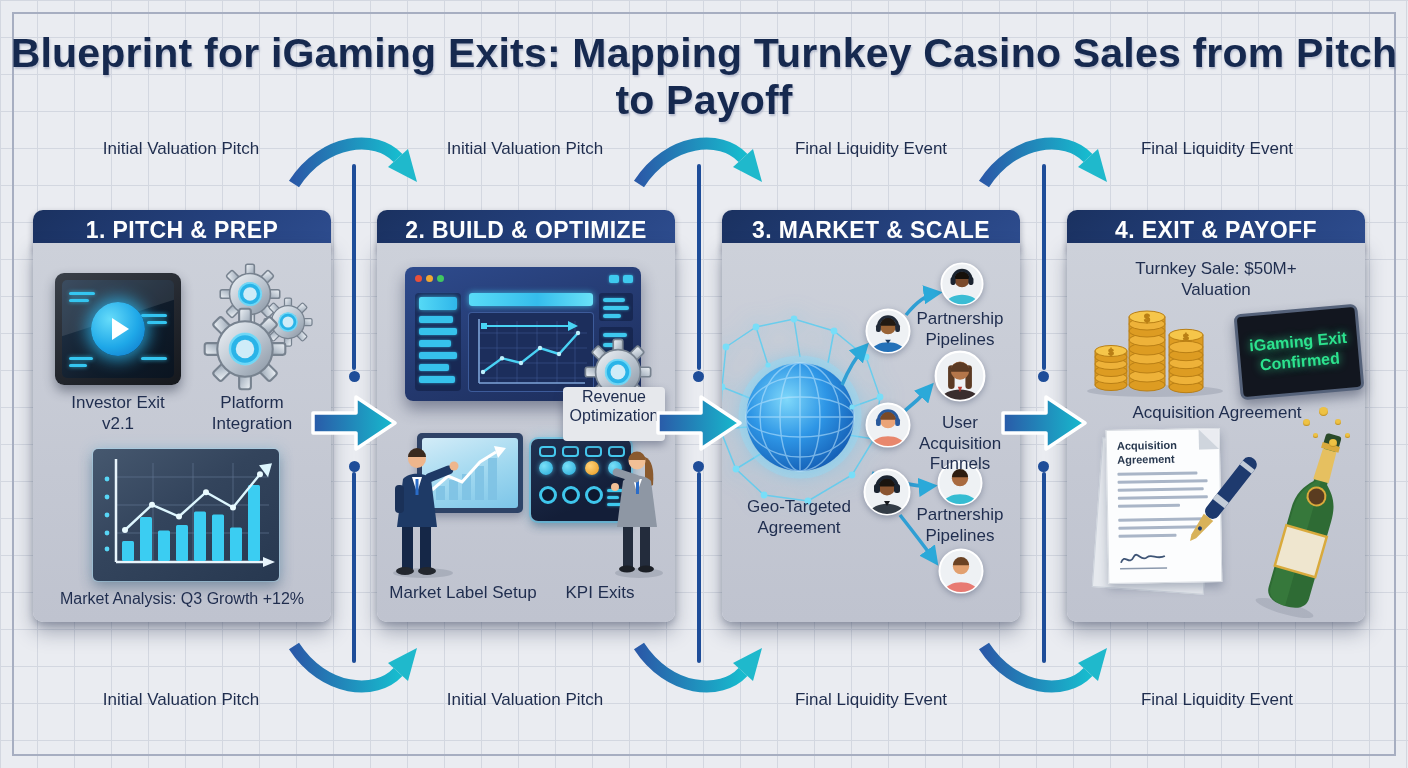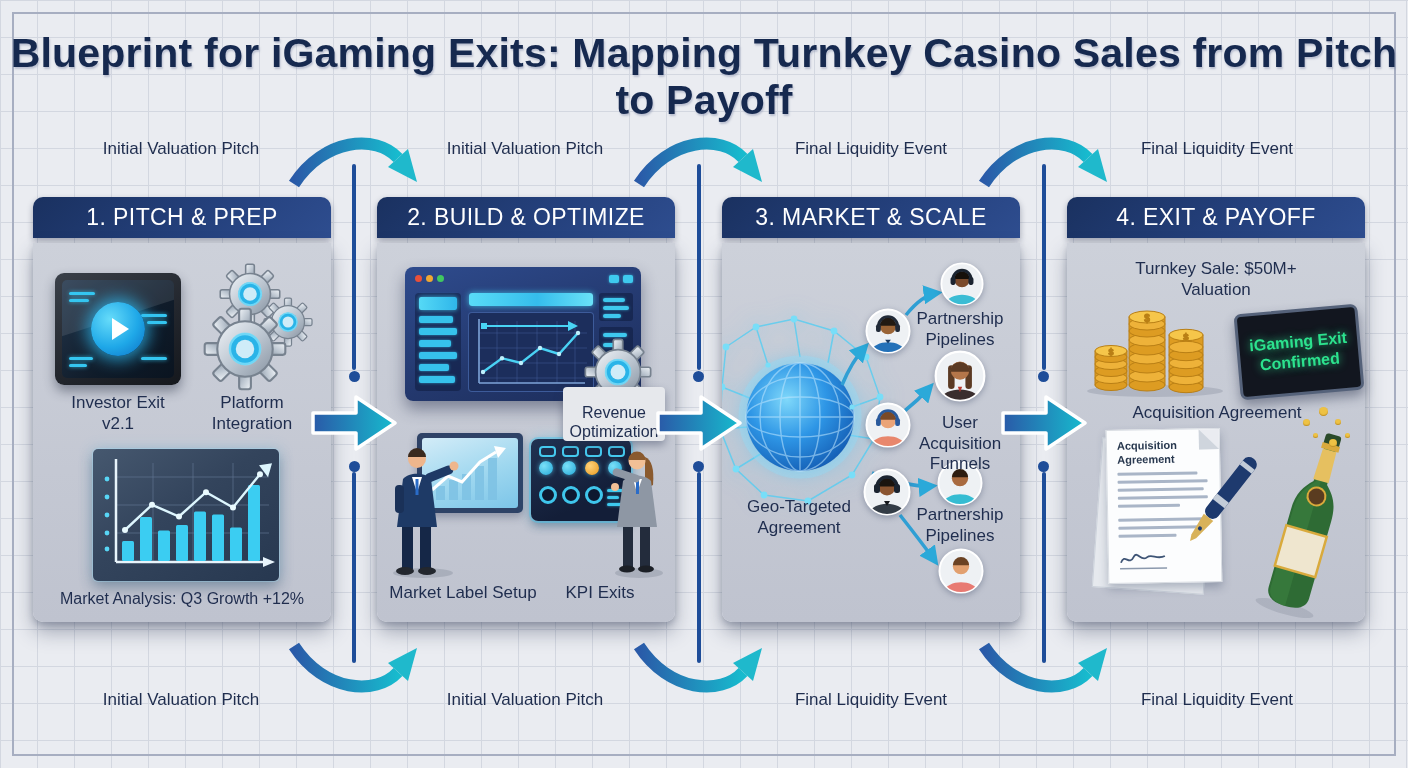--- a/index.html
+++ b/index.html
@@ -10,24 +10,24 @@
                      linear-gradient(90deg,#d3d7e0 1px,transparent 1px);
     background-size:37px 37px;}
   .frame{position:absolute;inset:12px;border:2px solid #a7aec1;pointer-events:none;}
   .title{position:absolute;top:30px;left:0;right:0;text-align:center;
     font-size:41px;font-weight:800;color:#16294f;letter-spacing:.2px;
     text-shadow:1px 2px 2px rgba(130,140,170,.45);}
   .flow-label{position:absolute;width:240px;text-align:center;font-size:17px;
     font-weight:500;color:#1f2d4e;}
   
   .panel{position:absolute;top:197px;width:298px;height:425px;}
-  .panel-header{position:absolute;top:0;left:0;right:0;height:41px;
+  .panel-header{position:absolute;top:13px;left:0;right:0;height:41px;
     background:linear-gradient(135deg,#1a3160 0%,#24407c 55%,#2e4d8f 100%);
     border-radius:10px 10px 0 0;display:flex;align-items:center;justify-content:center;
-    color:#fff;font-size:23px;font-weight:400;letter-spacing:.4px;
+    color:#fff;font-size:23px;font-weight:700;letter-spacing:.4px;
     box-shadow:0 3px 6px rgba(20,30,60,.35);}
   .panel-body{position:absolute;top:46px;left:0;right:0;bottom:0;
     background:linear-gradient(180deg,#cdd1da 0%,#c4c8d3 60%,#bfc3cf 100%);
     border-radius:0 0 10px 10px;
     box-shadow:0 10px 20px rgba(45,55,85,.38),0 3px 6px rgba(45,55,85,.25);}
   .p-label{position:absolute;text-align:center;font-size:17px;font-weight:500;
     color:#1f2d4e;line-height:1.22;}
   
   .vline{position:absolute;width:4px;background:#1e4d99;border-radius:2px;}
   .vdot{position:absolute;width:11px;height:11px;border-radius:50%;background:#1e4d99;}
@@ -58,21 +58,21 @@
   .side .hd{position:absolute;left:4px;top:4px;right:4px;height:13px;border-radius:2px;
     background:linear-gradient(90deg,#55d9f6,#2fb6ea);box-shadow:0 0 5px rgba(70,210,245,.8);}
   .side .row{position:absolute;left:4px;height:7px;border-radius:2px;background:#36c2ec;box-shadow:0 0 3px rgba(54,194,236,.7);}
   .sbar{position:absolute;left:64px;top:26px;width:124px;height:13px;border-radius:3px;
     background:linear-gradient(90deg,#59dcf7,#35bdec 55%,#6ae2f8);box-shadow:0 0 6px rgba(70,210,245,.8);}
   .p2chart{position:absolute;left:64px;top:46px;width:124px;height:78px;border-radius:3px;
     background:#1c2e5c;box-shadow:0 0 0 1px #3d5b9a;}
   .rcol{position:absolute;left:194px;top:26px;width:34px;border-radius:3px;background:rgba(14,28,62,.55);}
   .rline{position:absolute;height:4px;border-radius:2px;background:#3ec9ee;box-shadow:0 0 3px rgba(62,201,238,.7);}
   .revbox{position:absolute;left:186px;top:190px;width:102px;height:54px;background:#e6e8ec;
-    border-radius:4px;box-shadow:0 4px 8px rgba(40,50,80,.4);display:flex;align-items:flex-end;
+    border-radius:4px;box-shadow:0 4px 8px rgba(40,50,80,.4);display:flex;align-items:flex-start;
     justify-content:center;text-align:center;font-size:16px;font-weight:500;color:#1e2c4e;line-height:1.2;z-index:5;}
   .wboard{position:absolute;left:40px;top:236px;width:106px;height:80px;border-radius:5px;
     background:#2e4266;box-shadow:0 4px 8px rgba(40,50,80,.35);}
   .wboard .inner{position:absolute;inset:5px;border-radius:3px;
     background:linear-gradient(160deg,#d3ecf8 0%,#9ed7ef 55%,#7cc5e8 100%);}
   .kpi{position:absolute;left:154px;top:242px;width:100px;height:82px;border-radius:7px;
     background:linear-gradient(155deg,#203252 0%,#131e38 70%);
     box-shadow:0 0 0 2px rgba(70,200,240,.45),0 0 14px rgba(70,200,240,.4),0 5px 10px rgba(30,40,70,.4);}
   .pill{position:absolute;top:7px;width:13px;height:7px;border:2px solid #45c9ee;border-radius:4px;}
   .knob{position:absolute;top:22px;width:14px;height:14px;border-radius:50%;box-shadow:0 0 5px rgba(80,200,240,.7);}

